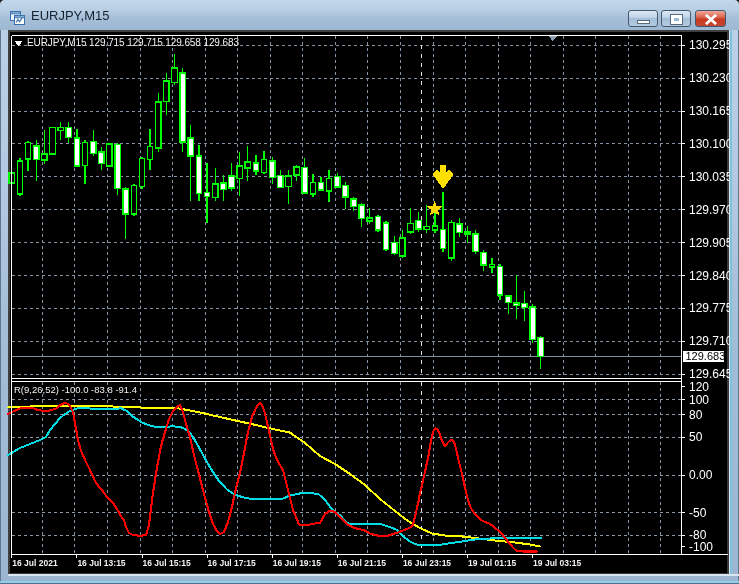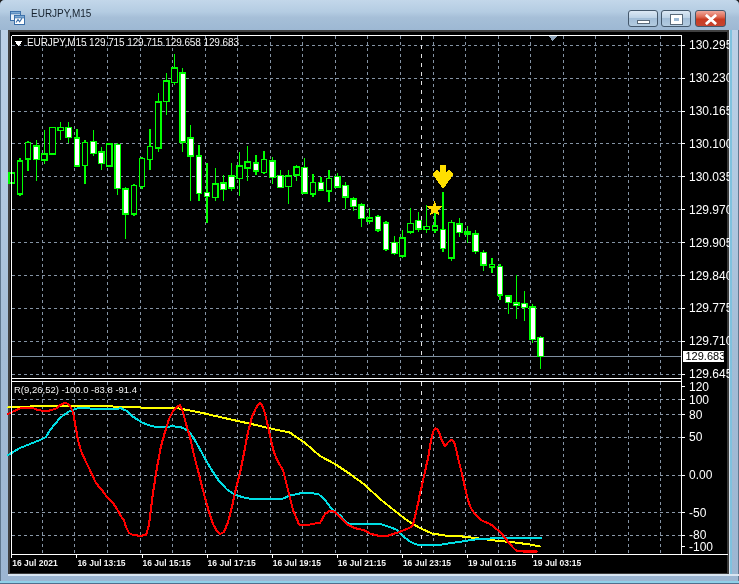--- a/index.html
+++ b/index.html
@@ -1,20 +1,20 @@
 <!DOCTYPE html>
 <html><head><meta charset="utf-8"><style>
 *{margin:0;padding:0;box-sizing:border-box}
 html,body{width:739px;height:584px;overflow:hidden;background:#1f1f1f;font-family:"Liberation Sans",sans-serif}
 #win{position:absolute;left:0;top:0;width:739px;height:584px;border-radius:5px 5px 0 0;
  background:linear-gradient(#bdd2e8,#b0c8e0 35%,#a3bcd6 60%,#9cb6d2);box-shadow:inset 0 0 0 1px #60788f, inset 0 2px 2px rgba(255,255,255,0.35)}
 #title{position:absolute;left:0;top:0;width:100%;height:30px;border-radius:5px 5px 0 0;
  background:linear-gradient(#c3d7ea,#b4cce2 40%,#a6bfd8 58%,#9db8d3)}
 #ticon{position:absolute;left:10px;top:11px;width:15px;height:14px}
-#ttext{position:absolute;left:31px;top:8px;font-size:10px;color:#16222e}
+#ttext{position:absolute;left:31px;top:8px;font-size:13px;color:#16222e}
 .btn{position:absolute;top:10px;height:17px;width:30px;border:1px solid #44586c;border-radius:3px}
 #bmin{left:628px;background:linear-gradient(#dce9f5,#bdd2e6 45%,#a3bed8 50%,#b3cbe0)}
 #bmax{left:661px;background:linear-gradient(#dce9f5,#bdd2e6 45%,#a3bed8 50%,#b3cbe0)}
 #bclose{left:695px;width:31px;background:linear-gradient(#f0a79b,#dd6852 40%,#c93b22 55%,#c54530)}
 #bmin div{position:absolute;left:8px;top:9px;width:13px;height:4px;background:#fff;border:1px solid #5a6a7a}
 #bmax div{position:absolute;left:9px;top:4px;width:11px;height:9px;border:3px solid #fff;outline:1px solid #5a6a7a;background:#9db9d4}
 #bclose svg{position:absolute;left:7px;top:2px}
 </style></head><body>
 <div id="win">
 <div id="title"></div>

